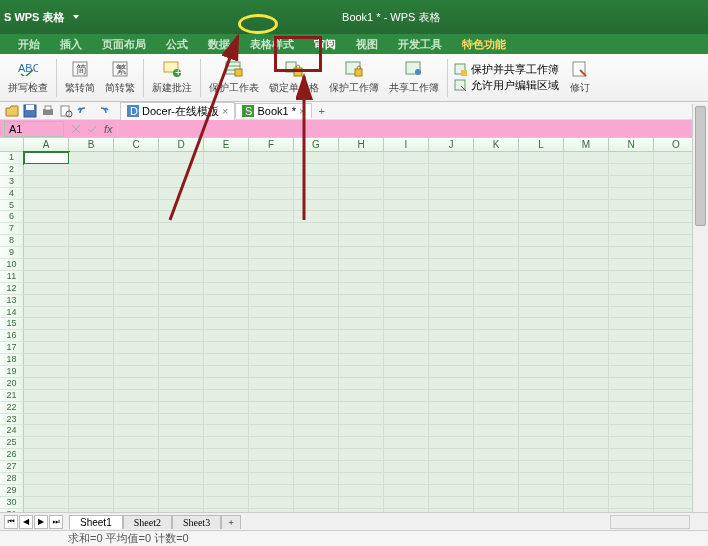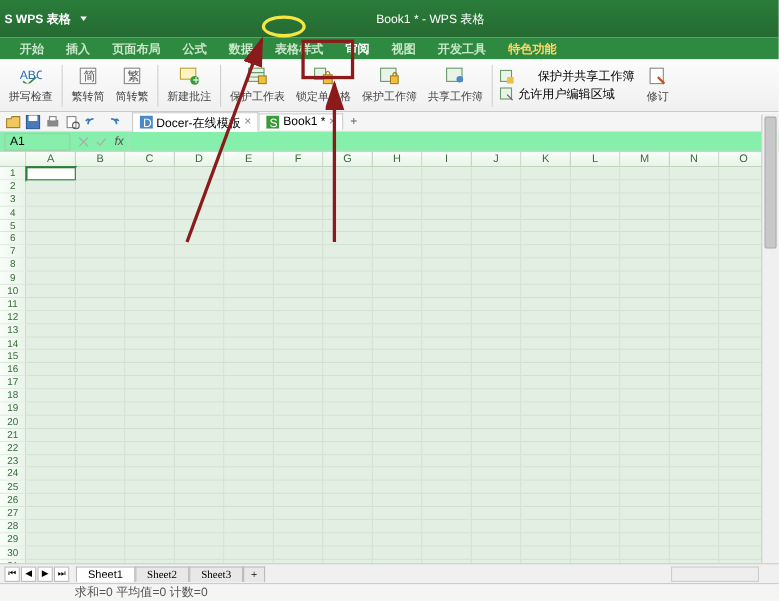--- a/index.html
+++ b/index.html
@@ -16,21 +16,21 @@
 .rib-btn.sm { min-width:36px; height:44px; }
 .rib-btn .ico { width:20px; height:20px; display:flex; align-items:flex-start; justify-content:center; }
 .rib-btn .lbl { font-size:10px; color:#444; margin-top:1px; white-space:nowrap; }
 .rib-sep { width:1px; height:38px; background:#d0d0d0; margin:0 2px; }
 .qat { height:18px; background:#f5f5f5; border-bottom:1px solid #ddd; display:flex; align-items:center; padding:0 4px; gap:2px; }
 .qat-ico { width:16px; height:16px; display:flex; align-items:center; justify-content:center; cursor:pointer; }
 .doctabs { display:flex; align-items:center; margin-left:8px; gap:0; }
 .doctab { display:flex; align-items:center; padding:1px 6px; background:#fff; border:1px solid #ccc; border-bottom:none; font-size:10px; gap:3px; cursor:pointer; }
 .doctab .close { color:#888; cursor:pointer; }
 .doctab .plus { color:#666; }
-.formula-bar { height:18px; background:#86efac; border-bottom:1px solid #ccc; display:flex; align-items:center; }
+.formula-bar { height:18px; background:#f9a8d4; border-bottom:1px solid #ccc; display:flex; align-items:center; }
 .name-box { width:60px; height:16px; border:1px solid #a9c8a9; margin:0 4px; padding:0 4px; font-size:10px; display:flex; align-items:center; }
 .fx { margin:0 4px; font-style:italic; color:#555; }
 .sheet-area { position:relative; height:406px; overflow:hidden; }
 .col-headers { display:flex; position:absolute; top:0; left:0; right:0; height:14px; }
 .corner { width:24px; height:14px; background:linear-gradient(#f8fdf8,#e8f4e8); border-right:1px solid #b8d0b8; border-bottom:1px solid #b8d0b8; }
 .col-h { width:45px; height:14px; background:linear-gradient(#f8fdf8,#e8f4e8); border-right:1px solid #b8d0b8; border-bottom:1px solid #b8d0b8; text-align:center; font-size:10px; color:#3a6a3a; line-height:14px; }
 .row-headers { position:absolute; top:14px; left:0; width:24px; }
 .row-h { height:11.9px; background:linear-gradient(90deg,#f8fdf8,#e8f4e8); border-right:1px solid #b8d0b8; border-bottom:1px solid #d8e8d8; text-align:center; font-size:9px; color:#3a6a3a; line-height:11.9px; }
 .cells { position:absolute; top:14px; left:24px; right:0; bottom:0; background:#e4efe4; }
 .cell-row { display:flex; height:11.9px; }
@@ -148,21 +148,21 @@
     <div class="ico">
         <svg width="20" height="18">
           <rect x="2" y="2" width="14" height="12" fill="#e8f4e8" stroke="#6a9a6a"></rect>
           <circle cx="14" cy="12" r="3" fill="#4a8aca"></circle>
         </svg>
       </div>
     <div class="lbl">共享工作簿</div>
   </div>
   <div class="rib-sep"></div>
   <div style="display:flex;flex-direction:column;gap:1px;padding:2px">
-    <div style="display:flex;align-items:center;gap:21px;cursor:pointer">
+    <div style="display:flex;align-items:center;gap:3px;cursor:pointer">
       <svg width="14" height="14">
           <rect x="1" y="1" width="10" height="10" fill="#e8f4e8" stroke="#6a9a6a"></rect>
           <rect x="7" y="7" width="6" height="6" fill="#f0c040"></rect>
         </svg>
       <span class="lbl">保护并共享工作簿</span>
     </div>
     <div style="display:flex;align-items:center;gap:3px;cursor:pointer">
       <svg width="14" height="14">
           <rect x="1" y="1" width="10" height="10" fill="#e8f4e8" stroke="#6a9a6a"></rect>
           <path d="M7 7 L12 12" stroke="#555"></path>

